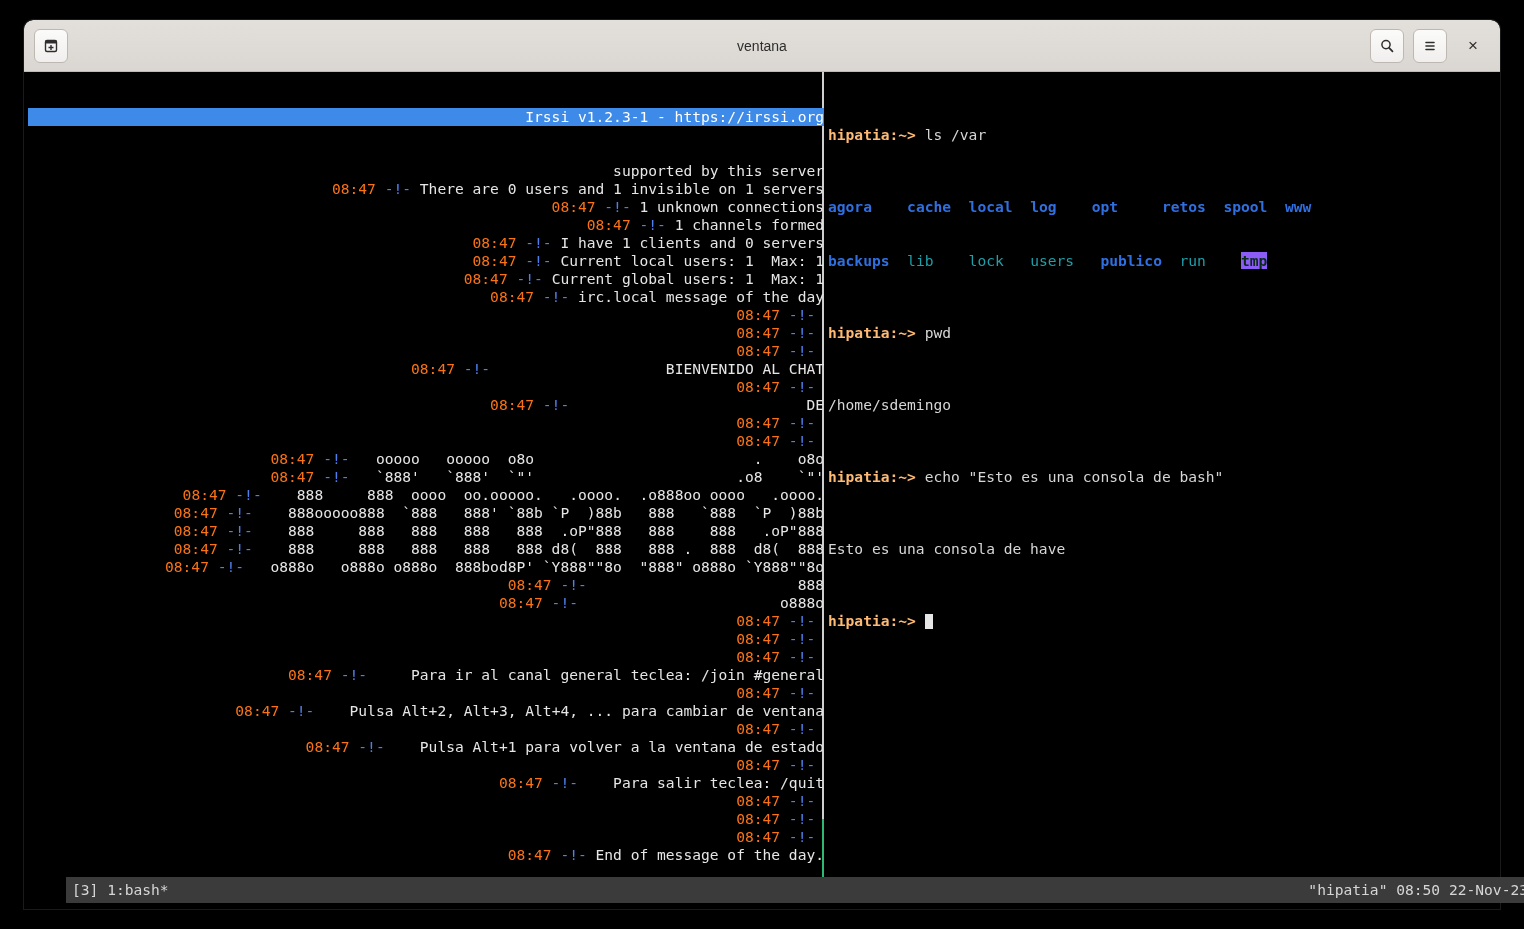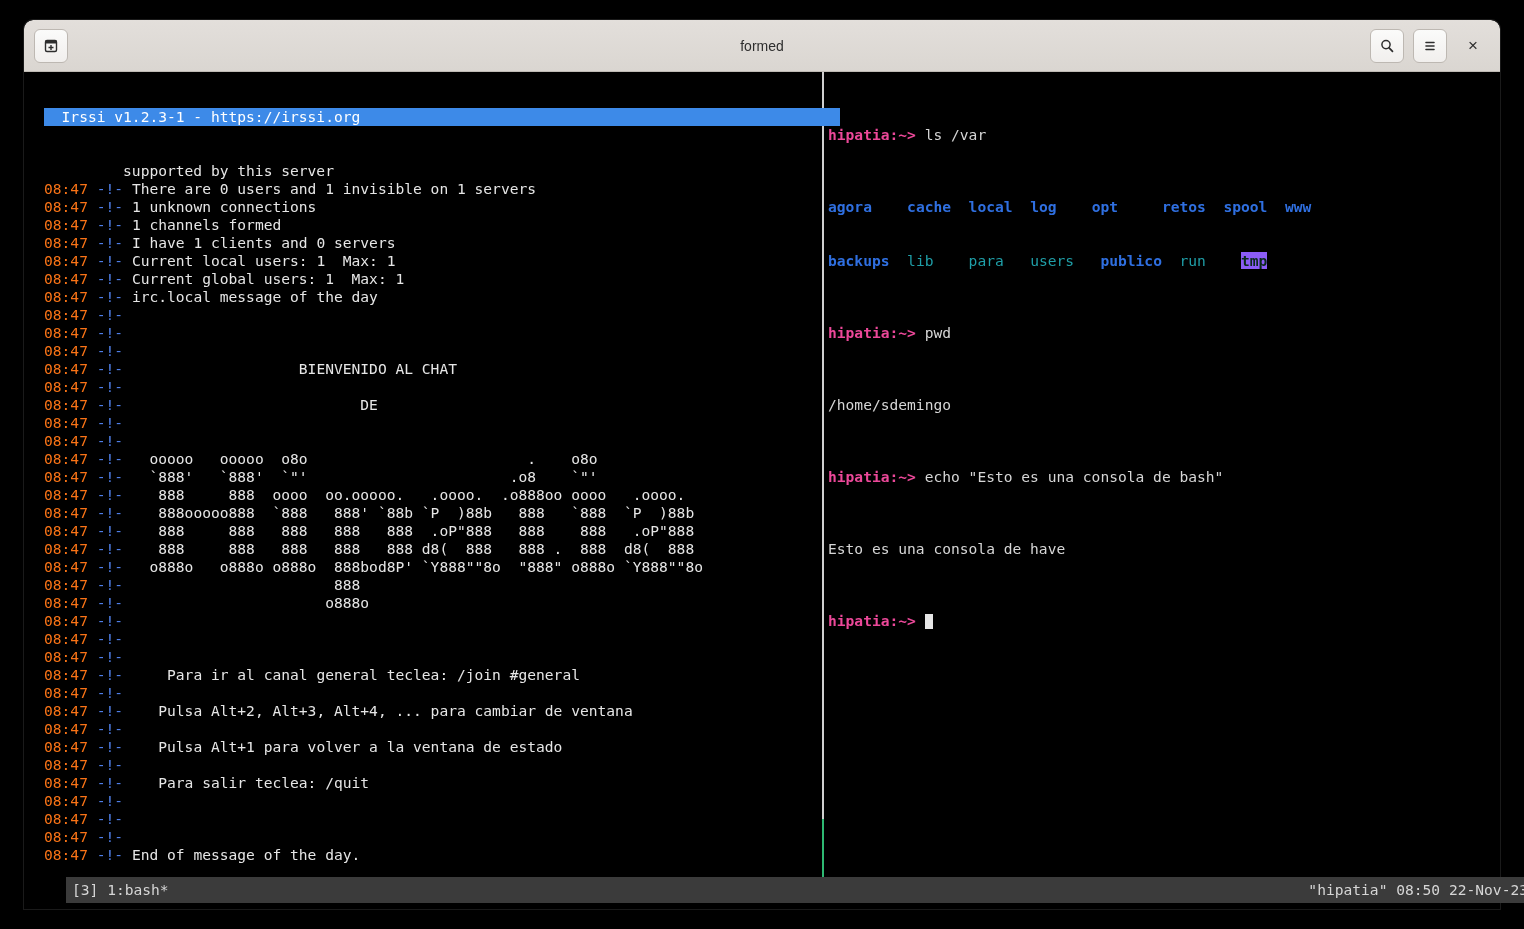--- a/index.html
+++ b/index.html
@@ -98,21 +98,21 @@
     position: absolute;
     top: 0;
     font-family: "DejaVu Sans Mono", monospace;
     font-size: 14.6px;
     line-height: 18px;
     color: #d6d6d6;
     white-space: pre;
     overflow: hidden;
   }
 
-  .pane-left  { left: 20px;  width: 796px; height: 837px; }
+  .pane-left  { left: 4px;  width: 796px; height: 837px; text-align: right; }
   .pane-right { left: 804px; width: 672px; height: 837px; }
 
   .divider {
     position: absolute;
     left: 798px;
     top: 0;
     width: 2px;
     height: 812px;
     background: linear-gradient(180deg, #cfcfcf 0%, #cfcfcf 92%, #2eb872 92%, #2eb872 100%);
   }
@@ -126,21 +126,21 @@
 
   .topbar, .statusbar {
     background: #3d8ae8;
     color: #ffffff;
     display: block;
     white-space: pre;
     height: 18px;
   }
 
   
-  .host   { color: #ec4899; font-weight: bold; margin-top: 20px; }
+  .host   { color: #fdba74; font-weight: bold; margin-top: 20px; }
   .dirblu { color: #2f6fe0; font-weight: bold; }
   .dircy  { color: #1f9fa8; font-weight: normal; }
   .out    { color: #d6d6d6; }
   .hl     { background: #8b5cf6; color: #0a2a1a; font-weight: bold; }
 
   .cursor {
     display: inline-block;
     width: 8px;
     height: 15px;
     background: #e6e6e6;
@@ -185,21 +185,21 @@
 
     <div class="titlebar">
       <div class="tb-btn">
         <svg width="16" height="16" viewBox="0 0 16 16">
           <rect x="2.5" y="2.5" width="11" height="11" rx="1.5" fill="none" stroke="#2e2e2e" stroke-width="1.4"></rect>
           <rect x="2.5" y="2.5" width="11" height="3" fill="#2e2e2e"></rect>
           <path d="M8 7v5 M5.5 9.5h5" stroke="#2e2e2e" stroke-width="1.4" fill="none"></path>
         </svg>
       </div>
 
-      <div class="title-text">formed</div>
+      <div class="title-text">ventana</div>
 
       <div class="tb-right">
         <div class="tb-btn">
           <svg width="16" height="16" viewBox="0 0 16 16">
             <circle cx="7" cy="6.6" r="4.1" fill="none" stroke="#2e2e2e" stroke-width="1.5"></circle>
             <path d="M10.1 9.8l3.4 3.6" stroke="#2e2e2e" stroke-width="1.7" stroke-linecap="round"></path>
           </svg>
         </div>
         <div class="tb-btn">
           <svg width="16" height="16" viewBox="0 0 16 16">
@@ -225,21 +225,21 @@
         
 
         
       </div>
 
       <div class="pane pane-right">
 
         <div class="line"><span class="host">hipatia:~&gt;</span><span class="out"> </span><span class="out">ls /var</span></div>
 
         <div class="line" id="ls-row-1"><span class="dirblu">agora</span><span>    </span><span class="dirblu">cache</span><span>  </span><span class="dirblu">local</span><span>  </span><span class="dirblu">log</span><span>    </span><span class="dirblu">opt</span><span>     </span><span class="dirblu">retos</span><span>  </span><span class="dirblu">spool</span><span>  </span><span class="dirblu">www</span></div>
-        <div class="line" id="ls-row-2"><span class="dirblu">backups</span><span>  </span><span class="dircy">lib</span><span>    </span><span class="dircy">para</span><span>   </span><span class="dircy">users</span><span>   </span><span class="dirblu">publico</span><span>  </span><span class="dircy">run</span><span>    </span><span class="hl">tmp</span></div>
+        <div class="line" id="ls-row-2"><span class="dirblu">backups</span><span>  </span><span class="dircy">lib</span><span>    </span><span class="dircy">lock</span><span>   </span><span class="dircy">users</span><span>   </span><span class="dirblu">publico</span><span>  </span><span class="dircy">run</span><span>    </span><span class="hl">tmp</span></div>
 
         <div class="line"><span class="host">hipatia:~&gt;</span><span class="out"> </span><span class="out">pwd</span></div>
 
         <div class="line">/home/sdemingo</div>
 
         <div class="line"><span class="host">hipatia:~&gt;</span><span class="out"> </span><span class="out">echo "Esto es una consola de bash"</span></div>
 
         <div class="line">Esto es una consola de have</div>
 
         <div class="line"><span class="host">hipatia:~&gt;</span><span class="out"> </span><span class="cursor"></span></div>

